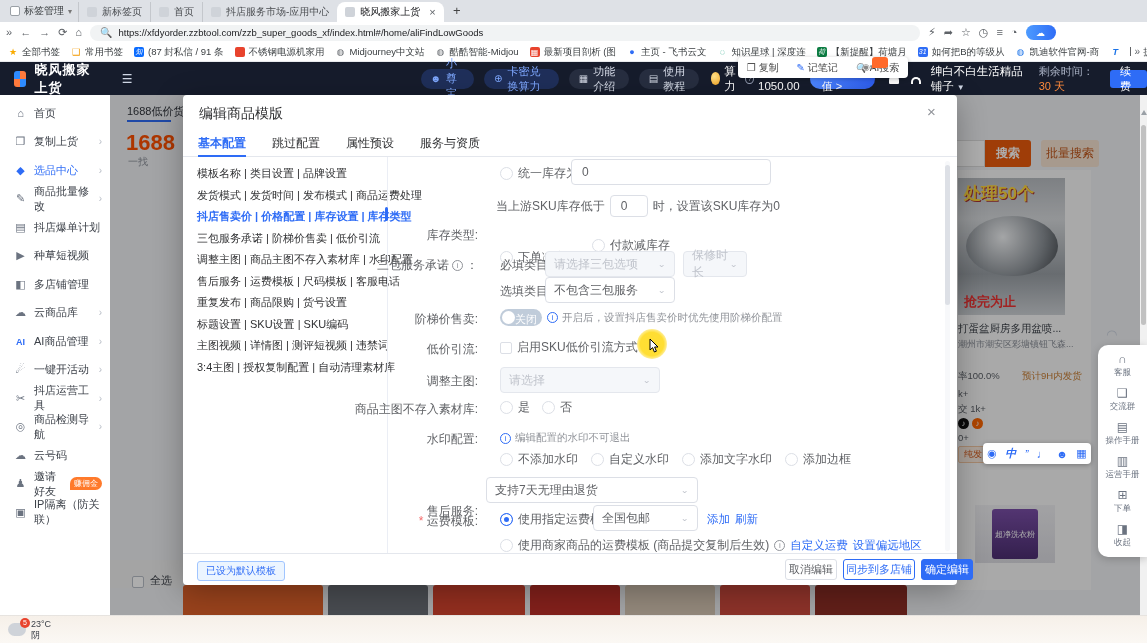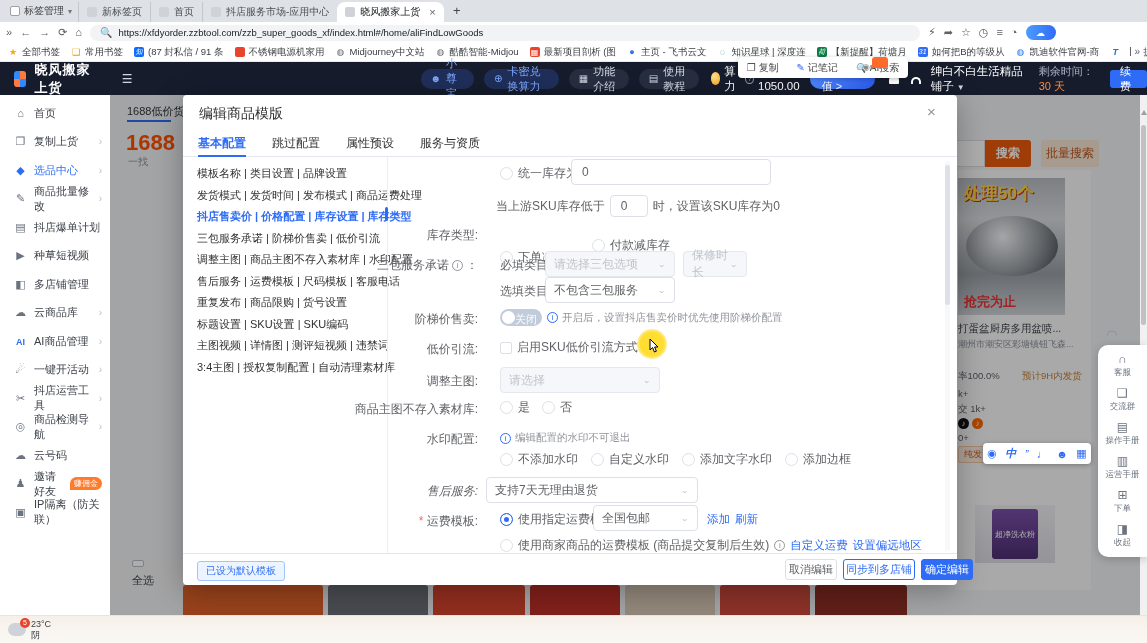--- a/index.html
+++ b/index.html
@@ -94,21 +94,21 @@
   .prodrate{left:958px;top:370px;font-size:9.5px;color:#5a5f66;z-index:3;}
   .proddeliv{left:1022px;top:370px;font-size:9.5px;color:#c98038;z-index:3;}
   .prodstat1{left:958px;top:388px;font-size:9.5px;color:#5a5f66;z-index:3;}
   .prodstat2{left:958px;top:403px;font-size:9.5px;color:#5a5f66;z-index:3;}
   .dyicon{left:958px;top:418px;width:11px;height:11px;border-radius:50%;background:#111;color:#fff;font-size:8px;text-align:center;line-height:11px;z-index:3;}
   .dyicon2{left:972px;top:418px;width:11px;height:11px;border-radius:50%;background:#f60;color:#fff;font-size:8px;text-align:center;line-height:11px;z-index:3;}
   .prodstat3{left:958px;top:432px;font-size:9.5px;color:#5a5f66;z-index:3;}
   .prodtag{left:958px;top:446px;padding:1px 5px;background:#fdeee2;border:1px solid #f3c7a2;color:#d35a1b;font-size:9px;border-radius:2px;z-index:3;}
   .washcard{left:975px;top:505px;width:80px;height:58px;background:linear-gradient(180deg,#efeff2,#dcdce2);z-index:3;display:flex;align-items:center;justify-content:center;}
   .washpack{width:46px;height:50px;background:linear-gradient(180deg,#7b4fa8,#4d2f73);border-radius:3px;color:#fff;font-size:8px;text-align:center;padding-top:20px;}
-  .selstrip{left:110px;top:560px;width:73px;height:28px;background:#f2f2f2;z-index:3;display:flex;align-items:flex-start;gap:6px;padding-left:22px;flex-direction:column;}
+  .selstrip{left:110px;top:560px;width:73px;height:28px;background:#f2f2f2;z-index:3;display:flex;align-items:flex-end;gap:6px;padding-left:22px;}
   .selbox{width:12px;height:12px;background:#fff;border:1px solid #b9bec7;border-radius:2px;}
   .sellbl{font-size:11px;color:#3a3f47;}
   .cardsrow .pc{position:absolute;top:585px;height:30px;z-index:3;border-radius:3px 3px 0 0;}
   
   .pgsb{left:1140px;top:95px;width:7px;height:520px;background:#f1f1f1;z-index:6;}
   .pgsb-thumb{left:1141px;top:125px;width:5px;height:200px;background:#c1c1c1;border-radius:3px;z-index:7;}
   .pgsb-up{left:1141px;top:110px;width:0;height:0;border-left:3px solid transparent;border-right:3px solid transparent;border-bottom:5px solid #9aa0a6;z-index:7;}
   
   .dim{left:110px;top:95px;width:1037px;height:520px;background:rgba(0,0,0,.32);z-index:5;}
   
@@ -635,21 +635,21 @@
         <span style="display:flex;align-items:center;gap:5px;">
           <span class="radio"></span>
           <span>添加文字水印</span>
         </span>
         <span style="display:flex;align-items:center;gap:5px;">
           <span class="radio"></span>
           <span>添加边框</span>
         </span>
       </div>
 
-    <div class="flabel" style="top:388px;font-style:italic;">售后服务:</div>
+    <div class="flabel" style="top:408px;">售后服务:</div>
     <div class="sel abs" style="left:303px;top:382px;width:212px;height:26px;">
       <span>支持7天无理由退货</span>
         <span class="caret">⌄</span>
     </div>
 
     <div class="flabel" style="top:418px;">
       <span class="redstar">*</span>
       <span>运费模板:</span>
     </div>
     <div class="fval" style="left:317px;top:416px;">

